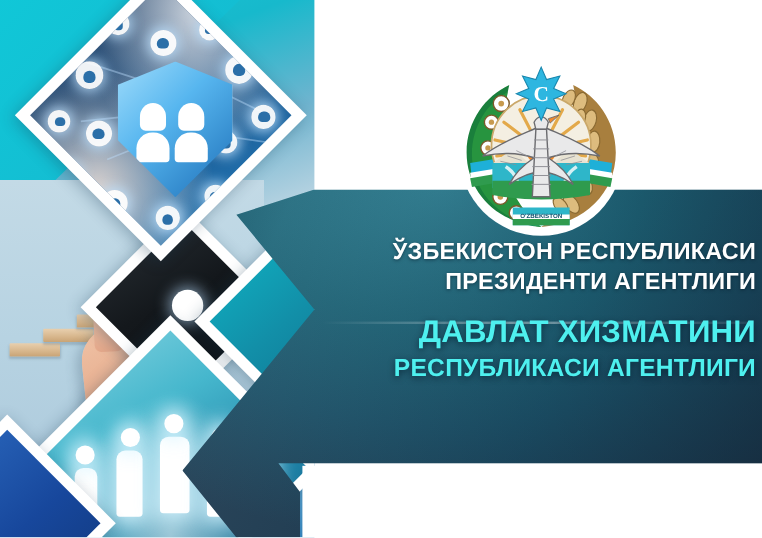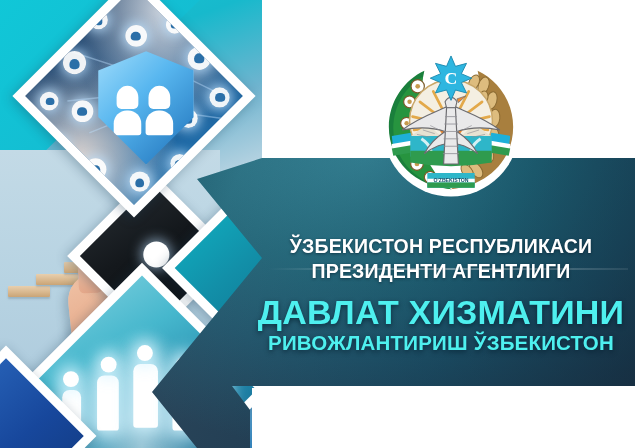--- a/index.html
+++ b/index.html
@@ -147,31 +147,31 @@
   .sheen{
     position:absolute;left:268px;top:268px;width:360px;height:2px;
     background:linear-gradient(90deg,rgba(255,255,255,0) 0%,rgba(255,255,255,.42) 45%,rgba(255,255,255,.08) 100%);
   }
 
   
   .emblem-wrap{position:absolute;left:377px;top:53px;width:148px;height:148px;}
   .emblem{width:148px;height:148px;display:block;}
 
   
-  .text-block{position:absolute;left:252px;top:198px;width:378px;text-align:center;margin-top:36px;}
+  .text-block{position:absolute;left:252px;top:198px;width:378px;text-align:right;}
   .ln{
     font-family:"Liberation Sans", sans-serif;font-weight:700;white-space:nowrap;
     letter-spacing:.2px;
   }
   .ln1,.ln2{
     color:#ffffff;font-size:19.5px;line-height:25px;
     text-shadow:0 1px 3px rgba(0,20,35,.55);
   }
   .ln3{
-    color:#4ef0ef;font-size:34px;line-height:34px;margin-top:11px;font-weight:700;
+    color:#4ef0ef;font-size:26px;line-height:34px;margin-top:11px;font-weight:700;
     text-shadow:0 2px 5px rgba(0,25,40,.65);
   }
   .ln4{
     color:#4ef0ef;font-size:20.5px;line-height:27px;font-weight:700;
     text-shadow:0 2px 5px rgba(0,25,40,.65);
   }
   .bottom-white{
     position:absolute;left:0;bottom:0;width:635px;height:60px;background:#ffffff;
     clip-path:polygon(252px 0,635px 0,635px 60px,252px 60px);
   }
@@ -375,16 +375,16 @@
       </g>
     </svg>
   </div>
 
   <div class="sheen"></div>
 
   <div class="text-block">
     <div class="ln ln1">ЎЗБЕКИСТОН РЕСПУБЛИКАСИ</div>
     <div class="ln ln2">ПРЕЗИДЕНТИ АГЕНТЛИГИ</div>
     <div class="ln ln3">ДАВЛАТ ХИЗМАТИНИ</div>
-    <div class="ln ln4">РИВОЖЛАНТИРИШ ЎЗБЕКИСТОН</div>
+    <div class="ln ln4">РЕСПУБЛИКАСИ АГЕНТЛИГИ</div>
   </div>
 
 </div>
 
 </body></html>

